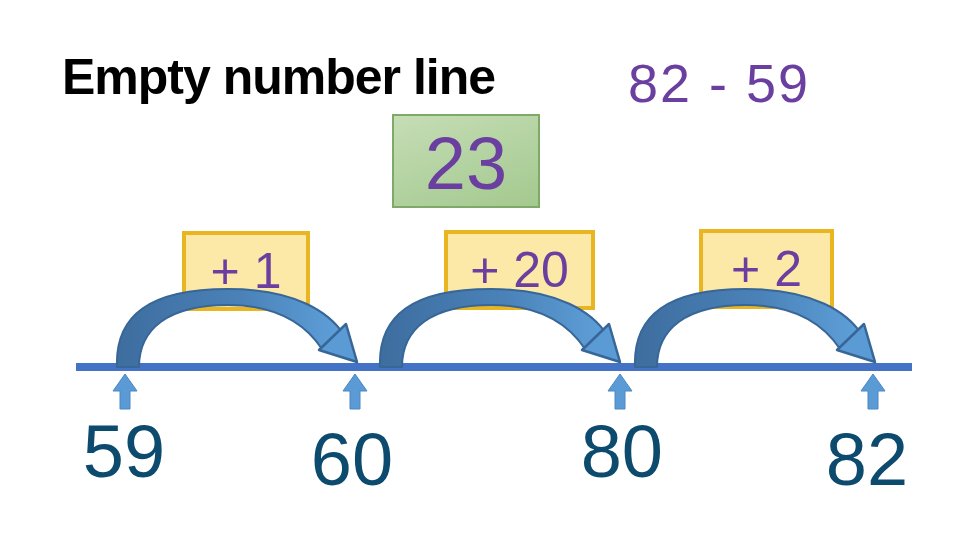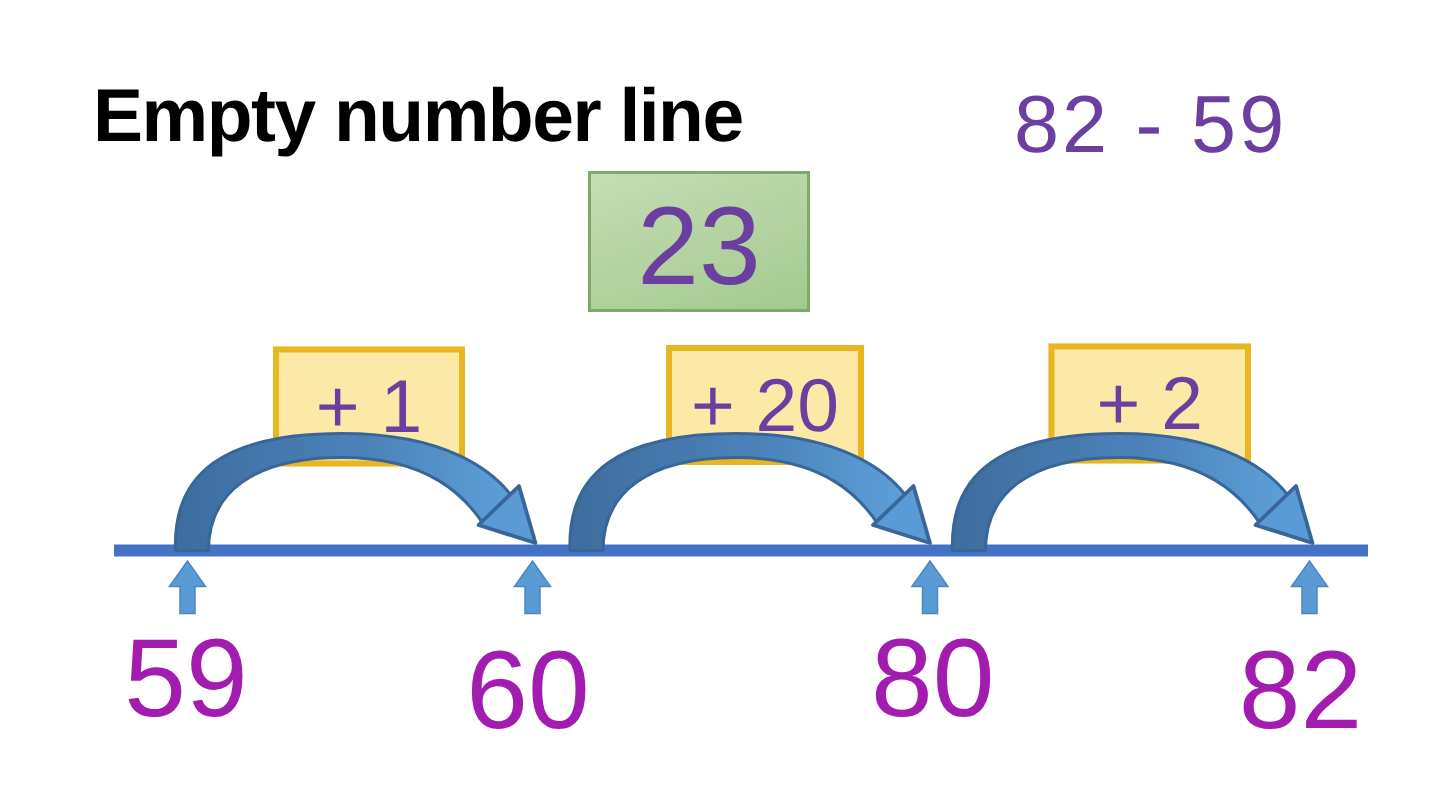--- a/index.html
+++ b/index.html
@@ -9,47 +9,47 @@
   .slide { position: absolute; inset: 0; width: 960px; height: 540px; background: #ffffff; }
 
   .title {
     position: absolute; left: 62px; top: 48px;
     font-size: 50px; font-weight: bold; color: #000000;
     letter-spacing: -1px; white-space: nowrap;
   }
   .problem {
     position: absolute; left: 628px; top: 52px;
     font-size: 54px; font-weight: normal; color: #6B3FA0;
-    letter-spacing: 2px; white-space: nowrap; margin-left: 48px;
+    letter-spacing: 2px; white-space: nowrap;
   }
 
   .answer-box {
     position: absolute; left: 392px; top: 114px; width: 148px; height: 94px;
     background: linear-gradient(160deg, #c6ddb5 0%, #b2d2a0 55%, #a4c98f 100%);
     border: 2px solid #7FA968;
     display: flex; align-items: flex-end; justify-content: center;
   }
   .answer-box .val { font-size: 74px; color: #6B3FA0; }
 
   .jump-box {
     position: absolute; height: 80px;
     background: #FCE9A8;
     border: 4px solid #E9B521;
     display: flex; align-items: center; justify-content: center;
     font-size: 50px; color: #6B3FA0; white-space: pre;
   }
   .jump-box.j1 { left: 182px; top: 231px; width: 128px; }
-  .jump-box.j2 { left: 444px; top: 230px; width: 132px; text-align: right; }
+  .jump-box.j2 { left: 444px; top: 230px; width: 151px; text-align: right; }
   .jump-box.j3 { left: 699px; top: 229px; width: 135px; }
 
   .overlay { position: absolute; left: 0; top: 0; width: 960px; height: 540px; }
 
   .nl-num {
     position: absolute; width: 100px; text-align: center;
-    font-size: 74px; color: #a21caf; line-height: 1;
+    font-size: 74px; color: #0c4a6e; line-height: 1;
   }
   .nl-num.p59 { left: 74px;  top: 415px; }
   .nl-num.p60 { left: 302px; top: 423px; }
   .nl-num.p80 { left: 563px; top: 415px; text-align: right; }
   .nl-num.p82 { left: 817px; top: 423px; }
 </style>
 </head>
 <body>
 
 <div class="slide">

